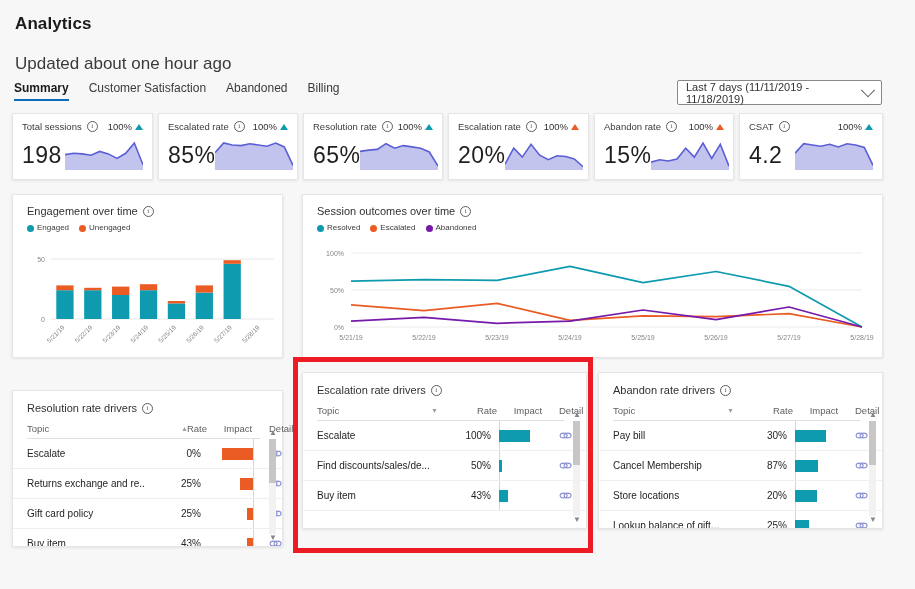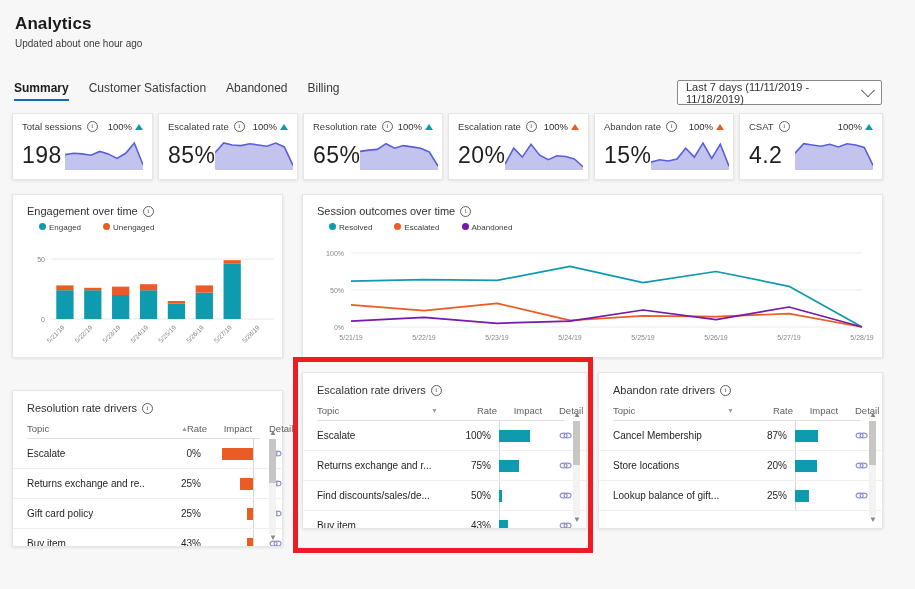--- a/index.html
+++ b/index.html
@@ -9,21 +9,21 @@
     font-family:"Liberation Sans","DejaVu Sans",sans-serif;
     color:#252423;
     overflow:hidden;
     position:relative;
   }
   .page{position:relative;width:915px;height:589px;}
 
   
   .hdr{position:absolute;left:15px;top:14px;}
   .hdr-title{font-size:17px;font-weight:bold;color:#1b1a19;letter-spacing:.1px;}
-  .hdr-sub{font-size:10px;color:#3b3a39;margin-top:4px;}
+  .hdr-sub{font-size:17px;color:#3b3a39;margin-top:20px;}
 
   
   .tabs{position:absolute;left:14px;top:81px;display:flex;align-items:flex-end;gap:20px;}
   .tab{font-size:12px;color:#3b3a39;padding-bottom:6px;cursor:pointer;position:relative;white-space:nowrap;}
   .tab.active{color:#1b1a19;font-weight:bold;}
   .tab.active:after{content:"";position:absolute;left:0;right:0;bottom:0;height:2px;background:#0f6cbd;}
 
   
   .datepick{
     position:absolute;right:33px;top:80px;
@@ -48,21 +48,21 @@
   .tri{width:0;height:0;border-left:4px solid transparent;border-right:4px solid transparent;}
   .tri.up-good{border-bottom:6px solid #0e9aaf;}
   .tri.up-bad{border-bottom:6px solid #ea5c24;}
   .kpi-body{display:flex;align-items:flex-end;padding:0 9px;height:40px;}
   .kpi-val{font-size:23px;color:#201f1e;line-height:1;padding-bottom:5px;letter-spacing:.4px;font-weight:400;}
   .kpi-spark{margin-left:auto;width:78px;height:38px;}
 
   
   .chart-title{font-size:11px;color:#323130;padding:10px 0 0 14px;display:flex;align-items:center;}
   .legend{display:flex;gap:10px;padding:6px 0 0 14px;}
-  .lg{display:flex;align-items:flex-start;gap:3px;font-size:8px;color:#3b3a39;margin-left:12px;}
+  .lg{display:flex;align-items:flex-end;gap:3px;font-size:8px;color:#3b3a39;}
   .dot{width:7px;height:7px;border-radius:50%;}
 
   
   .tbl-title{font-size:11px;color:#323130;padding:11px 0 0 14px;display:flex;align-items:center;}
   .thead{display:flex;align-items:flex-start;padding:9px 10px 0 14px;font-size:9.5px;color:#605e5c;position:relative;}
   .th-topic{flex:0 0 118px;}
   .th-rate{flex:0 0 62px;text-align:right;position:relative;}
   .th-impact{flex:0 0 62px;text-align:center;}
   .th-detail{flex:1;text-align:right;padding-right:4px;}
   .sortarrow{position:absolute;font-size:7px;color:#a19f9d;top:11px;}
@@ -400,34 +400,20 @@
               <span class="ibar" style="left:4%;width:50%;background:#0e9aaf"></span>
             </span>
             <span class="r-detail">
               <svg class="link-ic" viewBox="0 0 16 14">
                 <ellipse cx="5.6" cy="7" rx="4.4" ry="3.1" fill="none" stroke="#8a8fd0" stroke-width="1.5"></ellipse>
                 <ellipse cx="10.6" cy="7" rx="4.4" ry="3.1" fill="none" stroke="#8a8fd0" stroke-width="1.5"></ellipse>
               </svg>
             </span>
           </div>
           <div class="row">
-            <span class="r-topic">Returns exchange and r...</span>
-            <span class="r-rate">75%</span>
-            <span class="r-impact">
-              <span class="axisline" style="left:4%"></span>
-              <span class="ibar" style="left:4%;width:32%;background:#0e9aaf"></span>
-            </span>
-            <span class="r-detail">
-              <svg class="link-ic" viewBox="0 0 16 14">
-                <ellipse cx="5.6" cy="7" rx="4.4" ry="3.1" fill="none" stroke="#8a8fd0" stroke-width="1.5"></ellipse>
-                <ellipse cx="10.6" cy="7" rx="4.4" ry="3.1" fill="none" stroke="#8a8fd0" stroke-width="1.5"></ellipse>
-              </svg>
-            </span>
-          </div>
-          <div class="row">
             <span class="r-topic">Find discounts/sales/de...</span>
             <span class="r-rate">50%</span>
             <span class="r-impact">
               <span class="axisline" style="left:4%"></span>
               <span class="ibar" style="left:4%;width:4.5%;background:#0e9aaf"></span>
             </span>
             <span class="r-detail">
               <svg class="link-ic" viewBox="0 0 16 14">
                 <ellipse cx="5.6" cy="7" rx="4.4" ry="3.1" fill="none" stroke="#8a8fd0" stroke-width="1.5"></ellipse>
                 <ellipse cx="10.6" cy="7" rx="4.4" ry="3.1" fill="none" stroke="#8a8fd0" stroke-width="1.5"></ellipse>
@@ -464,20 +450,34 @@
         <div class="thead">
           <span class="th-topic">Topic</span>
           <span class="th-rate">Rate</span>
           <span class="th-impact">Impact</span>
           <span class="th-detail">Detail</span>
           <span class="sortarrow" style="left:128px;">▼</span>
         </div>
         <div class="thline"></div>
         <div class="rows">
           <div class="row">
+            <span class="r-topic">Pay bill</span>
+            <span class="r-rate">30%</span>
+            <span class="r-impact">
+              <span class="axisline" style="left:4%"></span>
+              <span class="ibar" style="left:4%;width:50%;background:#0e9aaf"></span>
+            </span>
+            <span class="r-detail">
+              <svg class="link-ic" viewBox="0 0 16 14">
+                <ellipse cx="5.6" cy="7" rx="4.4" ry="3.1" fill="none" stroke="#8a8fd0" stroke-width="1.5"></ellipse>
+                <ellipse cx="10.6" cy="7" rx="4.4" ry="3.1" fill="none" stroke="#8a8fd0" stroke-width="1.5"></ellipse>
+              </svg>
+            </span>
+          </div>
+          <div class="row">
             <span class="r-topic">Cancel Membership</span>
             <span class="r-rate">87%</span>
             <span class="r-impact">
               <span class="axisline" style="left:4%"></span>
               <span class="ibar" style="left:4%;width:36.5%;background:#0e9aaf"></span>
             </span>
             <span class="r-detail">
               <svg class="link-ic" viewBox="0 0 16 14">
                 <ellipse cx="5.6" cy="7" rx="4.4" ry="3.1" fill="none" stroke="#8a8fd0" stroke-width="1.5"></ellipse>
                 <ellipse cx="10.6" cy="7" rx="4.4" ry="3.1" fill="none" stroke="#8a8fd0" stroke-width="1.5"></ellipse>

